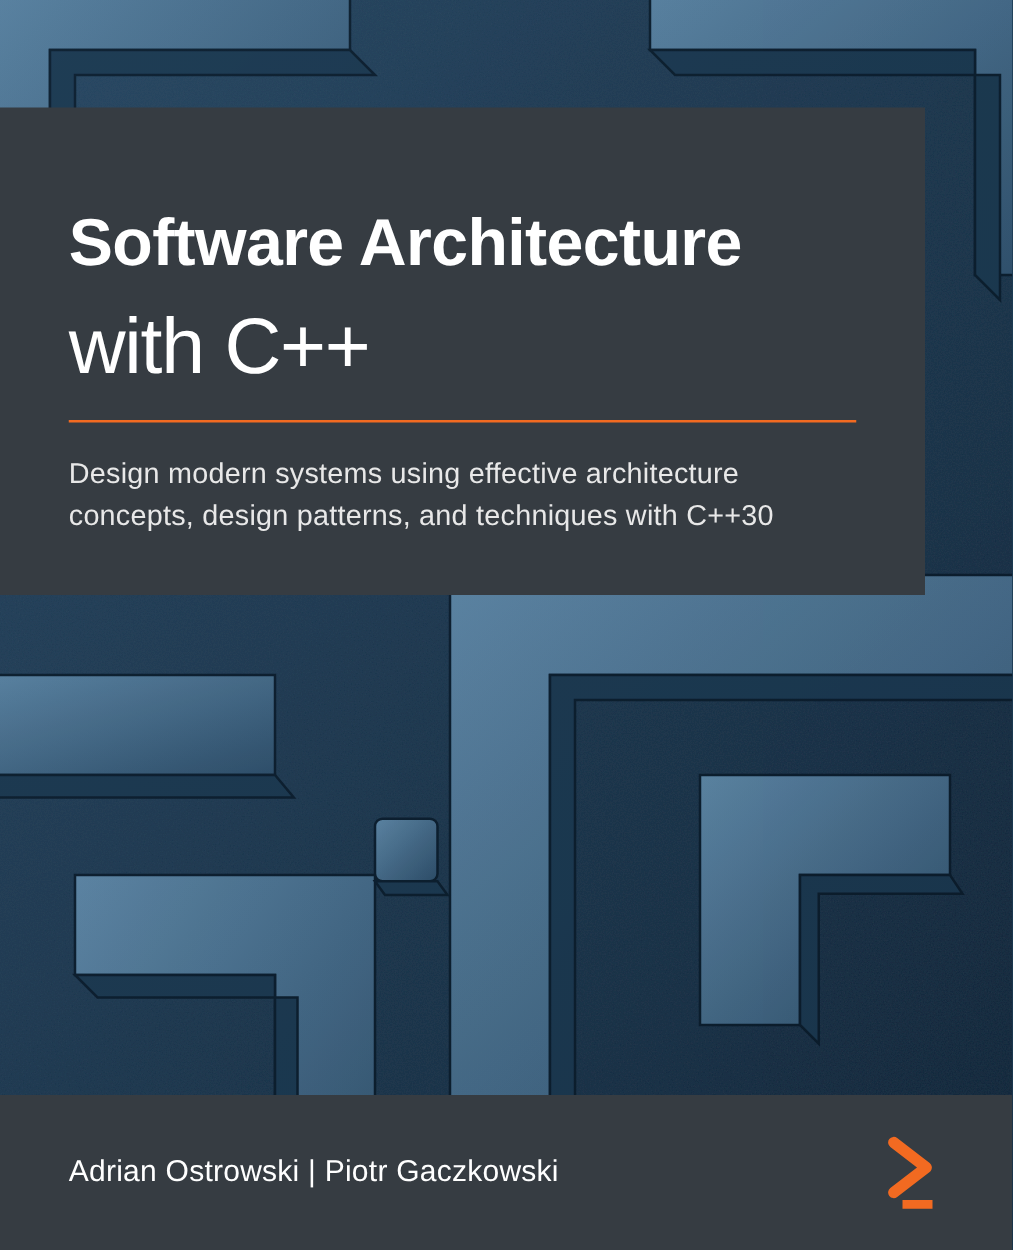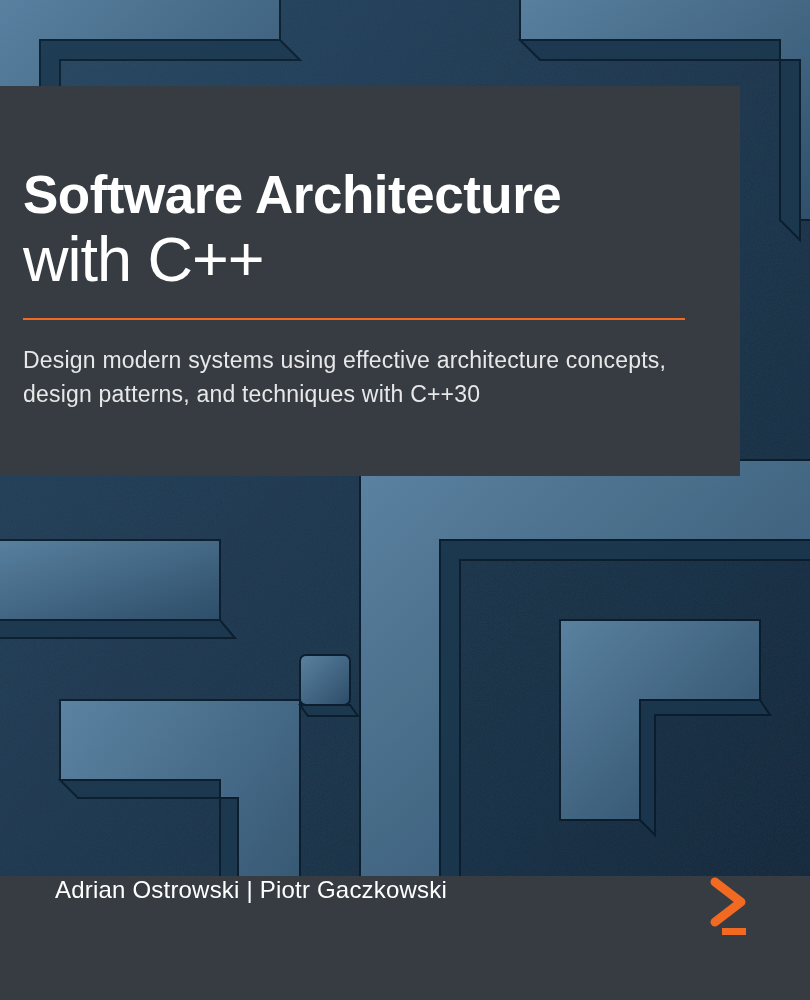--- a/index.html
+++ b/index.html
@@ -24,41 +24,41 @@
     inset: 0;
     opacity: 0.95;
   }
   .title-panel {
     position: absolute;
     top: 86px;
     left: 0;
     width: 740px;
     height: 390px;
     background: #363c42;
-    padding: 80px 55px 40px 23px;
+    padding: 80px 55px 40px 55px;
     display: flex;
     flex-direction: column;
   }
   .title-group {
     flex: 0 0 auto;
   }
   .title-bold {
     color: #ffffff;
     font-size: 53px;
     font-weight: 700;
     line-height: 1.1;
     letter-spacing: -0.5px;
   }
   .title-light {
     color: #ffffff;
     font-size: 63px;
     font-weight: 300;
     line-height: 1.05;
     letter-spacing: -1px;
-    margin-top: 2px;
+    margin-top: 20px;
   }
   .divider {
     height: 2px;
     background: #f26a21;
     margin: 26px 0 24px 0;
     width: 100%;
   }
   .subtitle {
     color: #e8e8e8;
     font-size: 23px;
@@ -67,21 +67,21 @@
     letter-spacing: 0.2px;
   }
   .bottom-bar {
     position: absolute;
     left: 0;
     right: 0;
     bottom: 0;
     height: 124px;
     background: #363c42;
     display: flex;
-    align-items: flex-start;
+    align-items: center;
     justify-content: space-between;
     padding: 0 55px;
     margin-top: 16px;
   }
   .authors {
     color: #ffffff;
     font-size: 24px;
     font-weight: 300;
     letter-spacing: 0.2px;
   }

